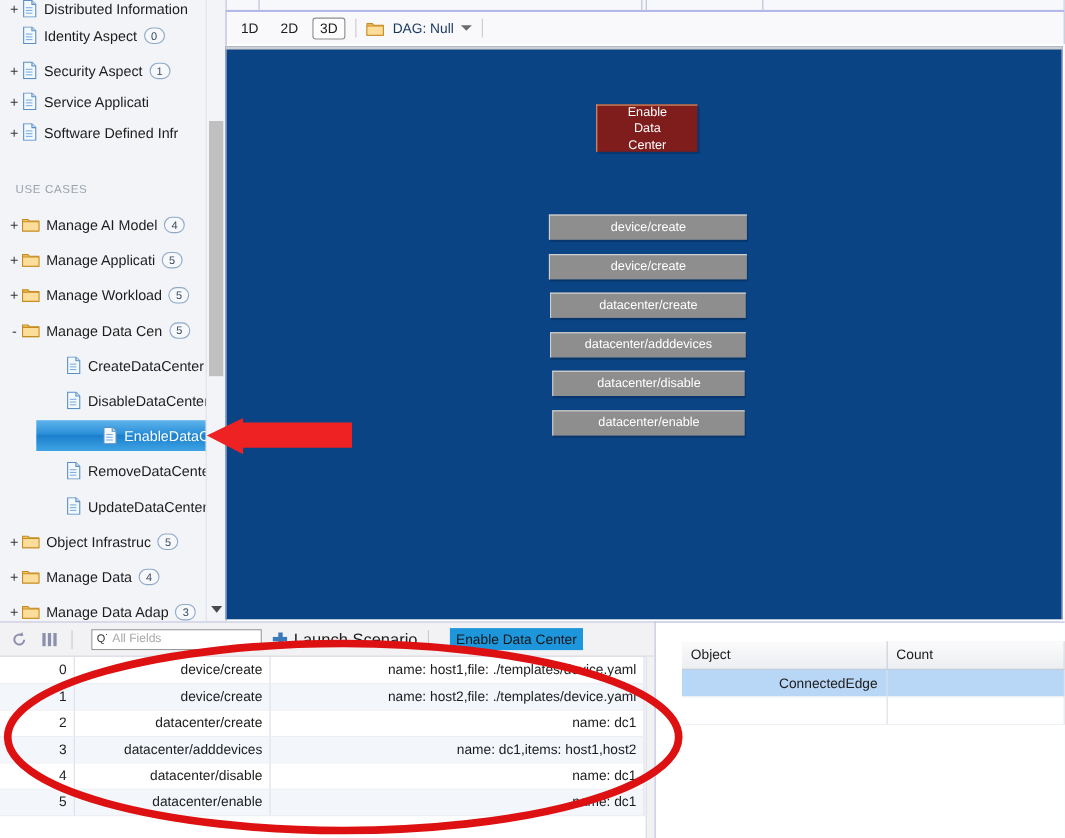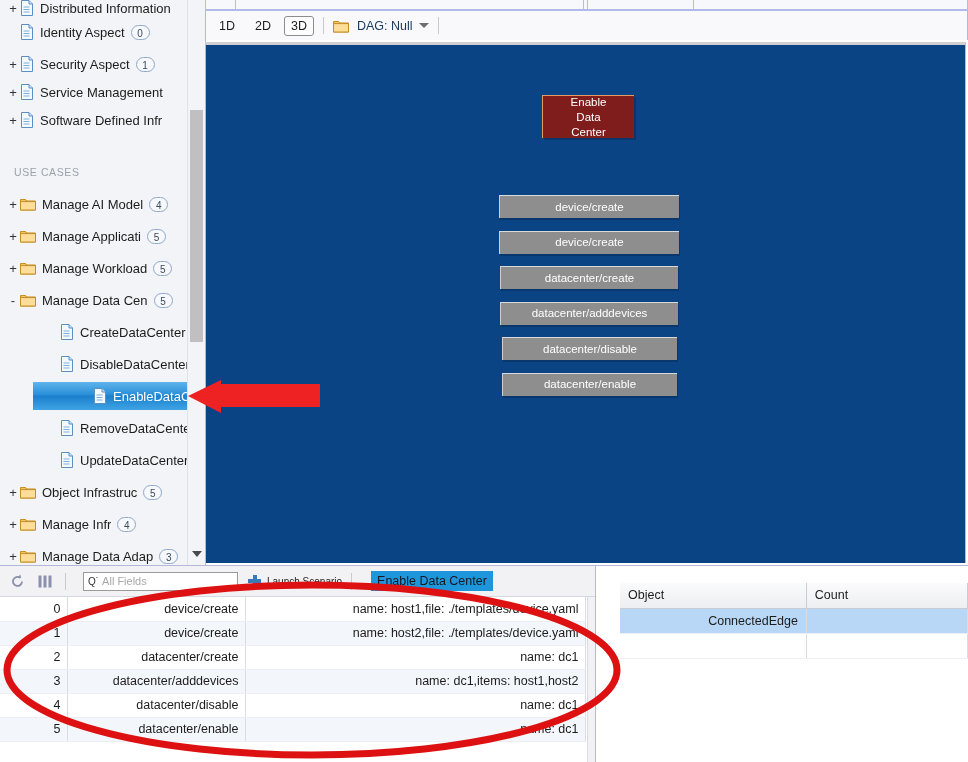--- a/index.html
+++ b/index.html
@@ -161,21 +161,21 @@
     box-sizing: border-box;
   }
   #search-box .mag {
     margin: 0 3px 0 4px; flex: 0 0 auto;
     font-size: 10px; color: #333;
     font-family: "Liberation Sans", sans-serif;
   }
   #search-ph { font-size: 11px; color: #a8a8a8; }
   #launch-btn {
     display: flex; align-items: center; margin-left: 10px;
-    font-size: 10px; color: #1c1c1c;
+    font-size: 15px; color: #1c1c1c;
   }
   #plus-icon {
     position: relative; width: 13px; height: 13px; margin-right: 6px; flex:0 0 13px;
   }
   #plus-icon:before, #plus-icon:after {
     content: ""; position: absolute; background: #3a7ab8;
   }
   #plus-icon:before { left: 0; top: 4.5px; width: 13px; height: 4px; }
   #plus-icon:after  { top: 0; left: 4.5px; height: 13px; width: 4px; }
   #scenario-tab {
@@ -295,21 +295,21 @@
           <span class="expander">+</span>
           <span class="doc-icon">
             <svg width="14" height="16" viewBox="0 0 14 16">
               <path d="M1.5 0.5 L9 0.5 L12.5 4 L12.5 15.5 L1.5 15.5 Z" fill="#f4f9fe" stroke="#5a8fc4" stroke-width="1"></path>
               <path d="M9 0.5 L9 4 L12.5 4" fill="#cfe3f6" stroke="#5a8fc4" stroke-width="1"></path>
               <rect x="3.5" y="6.5" width="6" height="1" fill="#7fb0dd"></rect>
               <rect x="3.5" y="9" width="6" height="1" fill="#7fb0dd"></rect>
               <rect x="3.5" y="11.5" width="6" height="1" fill="#7fb0dd"></rect>
             </svg>
           </span>
-          <span class="tree-label">Service Management</span>
+          <span class="tree-label">Service Applicati</span>
         </div>
         <div class="tree-row" style="top: 106px; padding-left: 6px;">
           <span class="expander">+</span>
           <span class="doc-icon">
             <svg width="14" height="16" viewBox="0 0 14 16">
               <path d="M1.5 0.5 L9 0.5 L12.5 4 L12.5 15.5 L1.5 15.5 Z" fill="#f4f9fe" stroke="#5a8fc4" stroke-width="1"></path>
               <path d="M9 0.5 L9 4 L12.5 4" fill="#cfe3f6" stroke="#5a8fc4" stroke-width="1"></path>
               <rect x="3.5" y="6.5" width="6" height="1" fill="#7fb0dd"></rect>
               <rect x="3.5" y="9" width="6" height="1" fill="#7fb0dd"></rect>
               <rect x="3.5" y="11.5" width="6" height="1" fill="#7fb0dd"></rect>
@@ -438,21 +438,21 @@
           <span class="count-badge">5</span>
         </div>
         <div class="tree-row" style="top: 510px; padding-left: 6px;">
           <span class="expander">+</span>
           <span class="folder-icon">
             <svg width="16" height="14" viewBox="0 0 16 14">
               <path d="M0.5 2.5 L5.5 2.5 L6.8 4 L15.5 4 L15.5 13 L0.5 13 Z" fill="#f3c56a" stroke="#c58c20" stroke-width="1"></path>
               <path d="M0.5 4.6 L15.5 4.6 L15.5 13 L0.5 13 Z" fill="#fcdd9a" stroke="#c58c20" stroke-width="1"></path>
             </svg>
           </span>
-          <span class="tree-label">Manage Infr</span>
+          <span class="tree-label">Manage Data</span>
           <span class="count-badge">4</span>
         </div>
         <div class="tree-row" style="top: 542px; padding-left: 6px;">
           <span class="expander">+</span>
           <span class="folder-icon">
             <svg width="16" height="14" viewBox="0 0 16 14">
               <path d="M0.5 2.5 L5.5 2.5 L6.8 4 L15.5 4 L15.5 13 L0.5 13 Z" fill="#f3c56a" stroke="#c58c20" stroke-width="1"></path>
               <path d="M0.5 4.6 L15.5 4.6 L15.5 13 L0.5 13 Z" fill="#fcdd9a" stroke="#c58c20" stroke-width="1"></path>
             </svg>
           </span>

